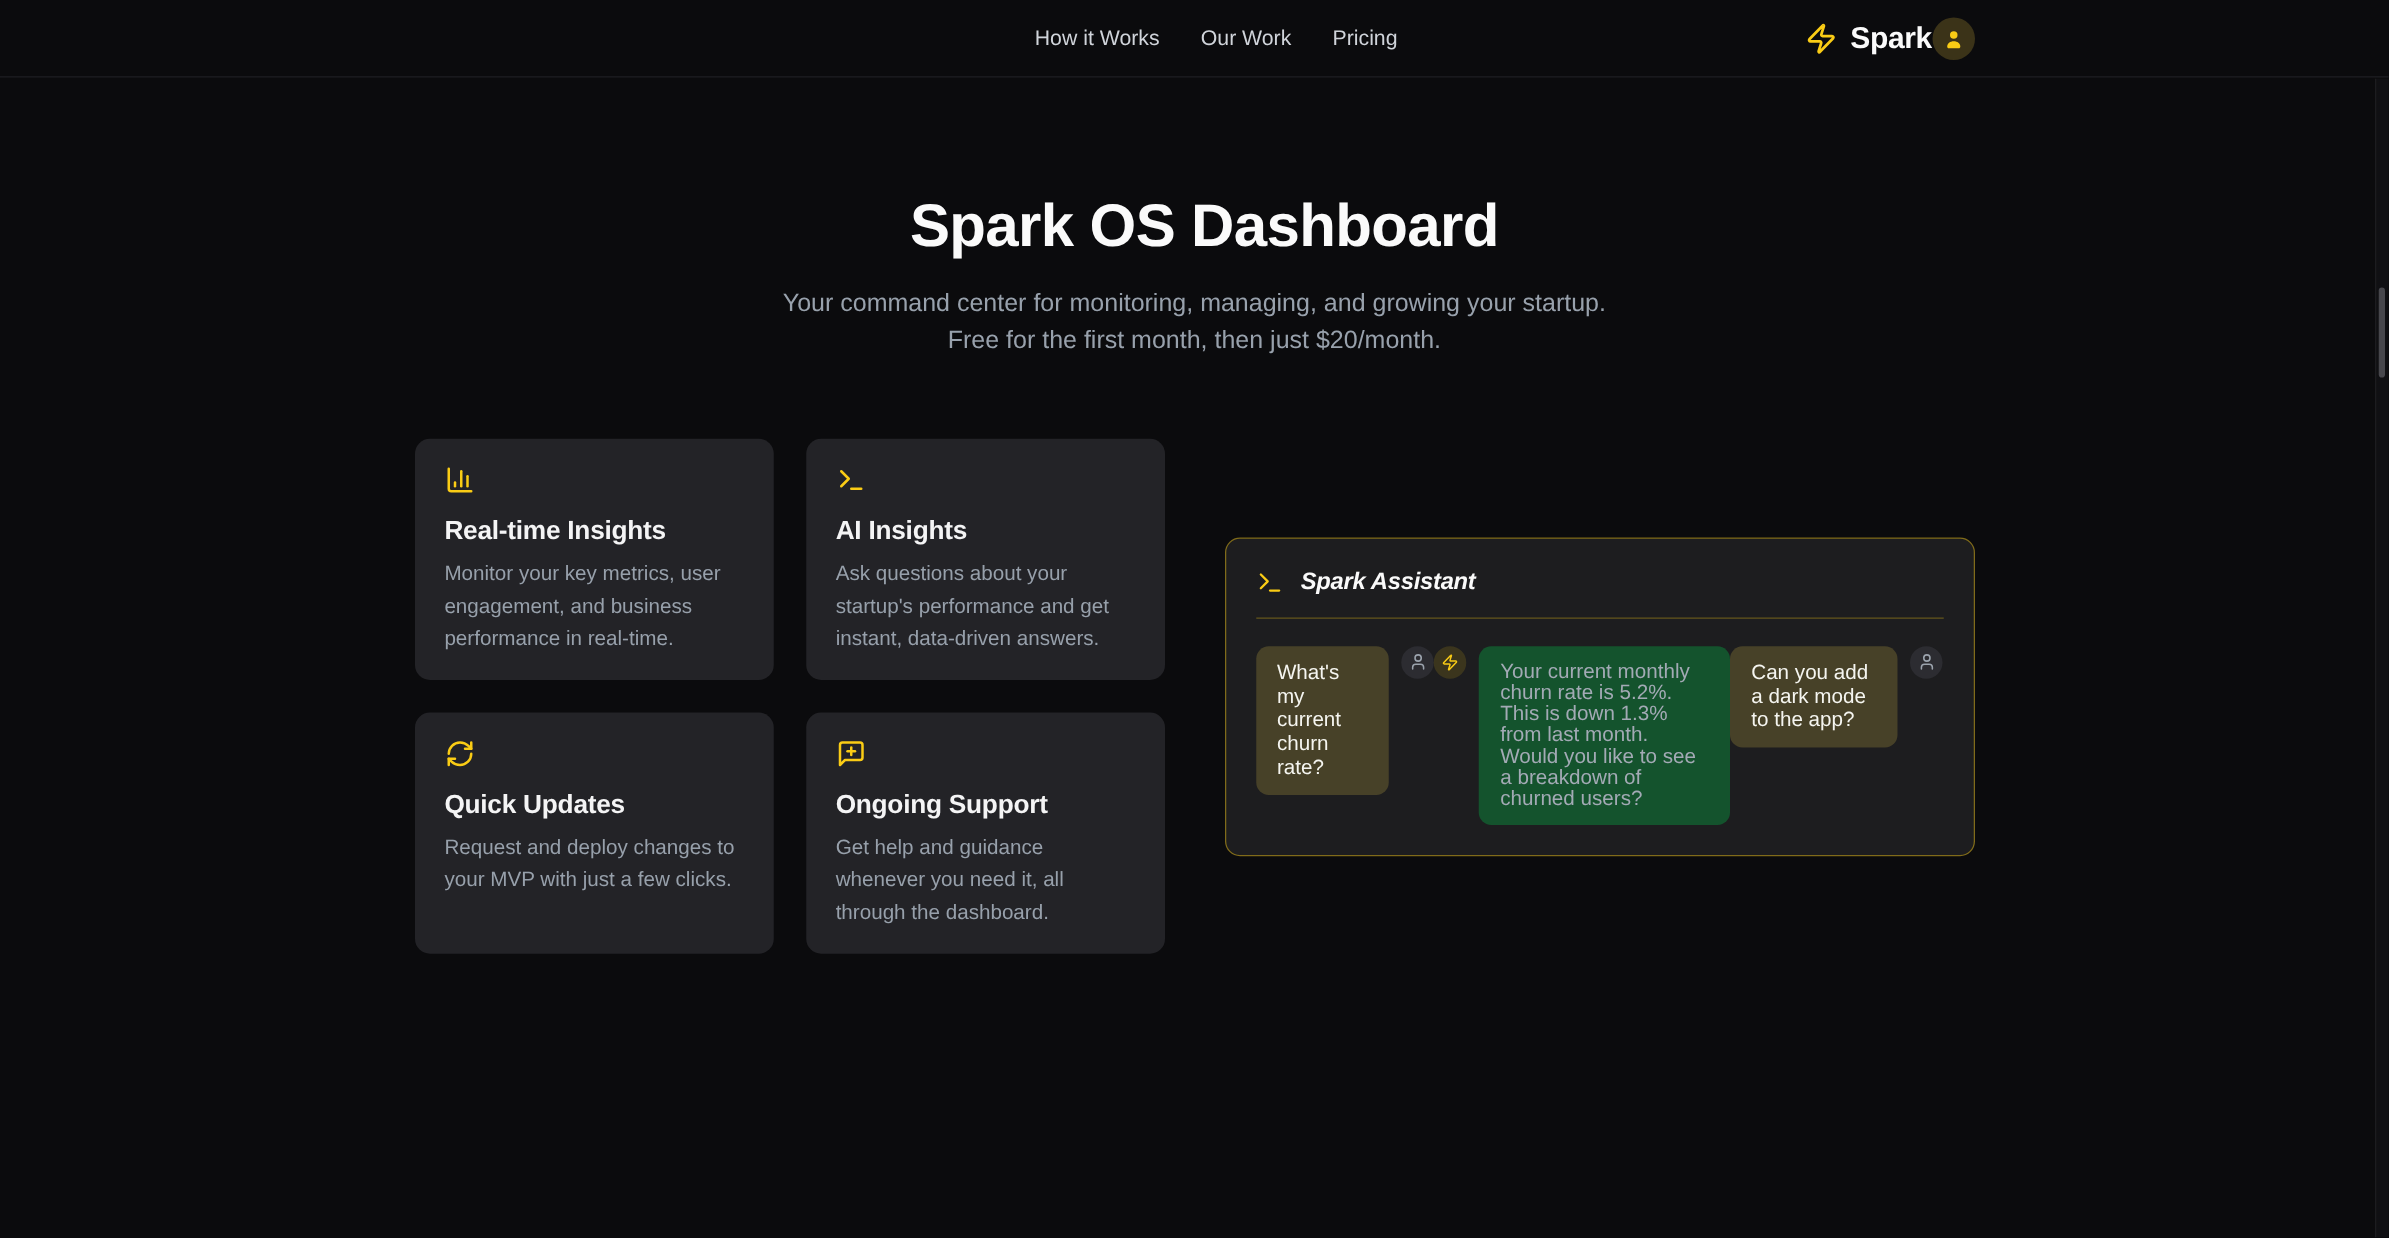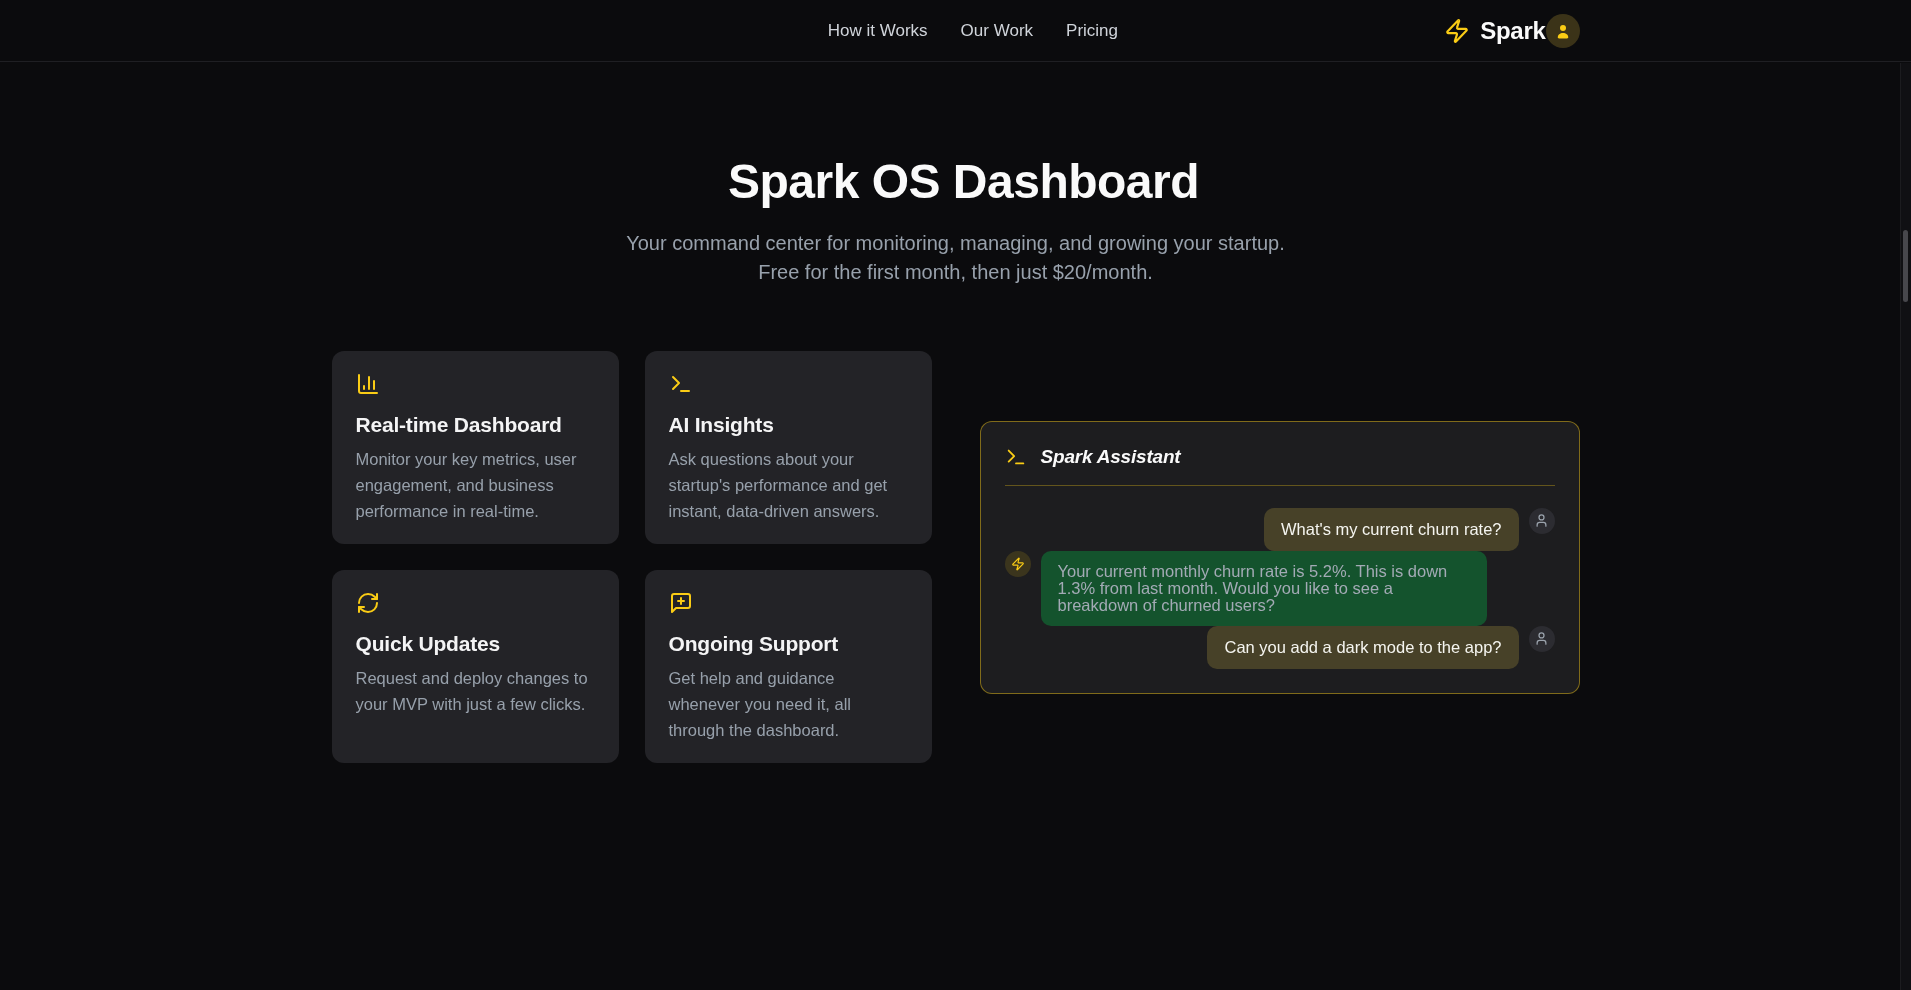--- a/index.html
+++ b/index.html
@@ -65,21 +65,21 @@
     padding:24px;
   }
   .assistant-header {
     display:flex; align-items:center; gap:14px;
     padding-bottom:17px;
     border-bottom:1px solid rgba(250,204,21,0.32);
     color:#facc15;
     font-style:italic;
   }
   .assistant-title { font-size:19px; font-weight:700; color:#fafafa; letter-spacing:-0.2px; }
-  .messages { margin-top:22px; display:flex; flex-direction:column; }
+  .messages { margin-top:22px; display:flex; }
   .msg-row { display:flex; align-items:flex-start; gap:10px; }
   .msg-row.user { justify-content:flex-end; }
   .chat-avatar {
     width:26px; height:26px; border-radius:50%; flex:none;
     display:flex; align-items:center; justify-content:center;
   }
   .chat-avatar.bot { background:rgba(250,204,21,0.14); color:#facc15; }
   .chat-avatar.user { background:#2c2c31; color:#9ba3ad; }
   .bubble { border-radius:10px; padding:12px 17px; font-size:16.5px; }
   .bubble.user { background:#474128; color:#f5f5f0; }
@@ -137,21 +137,21 @@
 
     <div class="card">
       <span class="card-icon">
         <svg width="24" height="24" viewBox="0 0 24 24" fill="none" stroke="currentColor" stroke-width="2" stroke-linecap="round" stroke-linejoin="round">
           <path d="M3 3v16a2 2 0 0 0 2 2h16"></path>
             <path d="M18 17V9"></path>
             <path d="M13 17V5"></path>
             <path d="M8 17v-3"></path>
         </svg>
       </span>
-      <div class="card-title">Real-time Dashboard</div>
+      <div class="card-title">Real-time Insights</div>
       <div class="card-desc">Monitor your key metrics, user engagement, and business performance in real-time.</div>
     </div>
 
     <div class="card">
       <span class="card-icon">
         <svg width="24" height="24" viewBox="0 0 24 24" fill="none" stroke="currentColor" stroke-width="2" stroke-linecap="round" stroke-linejoin="round">
           <polyline points="4 17 10 11 4 5"></polyline>
             <line x1="12" x2="20" y1="19" y2="19"></line>
         </svg>
       </span>

